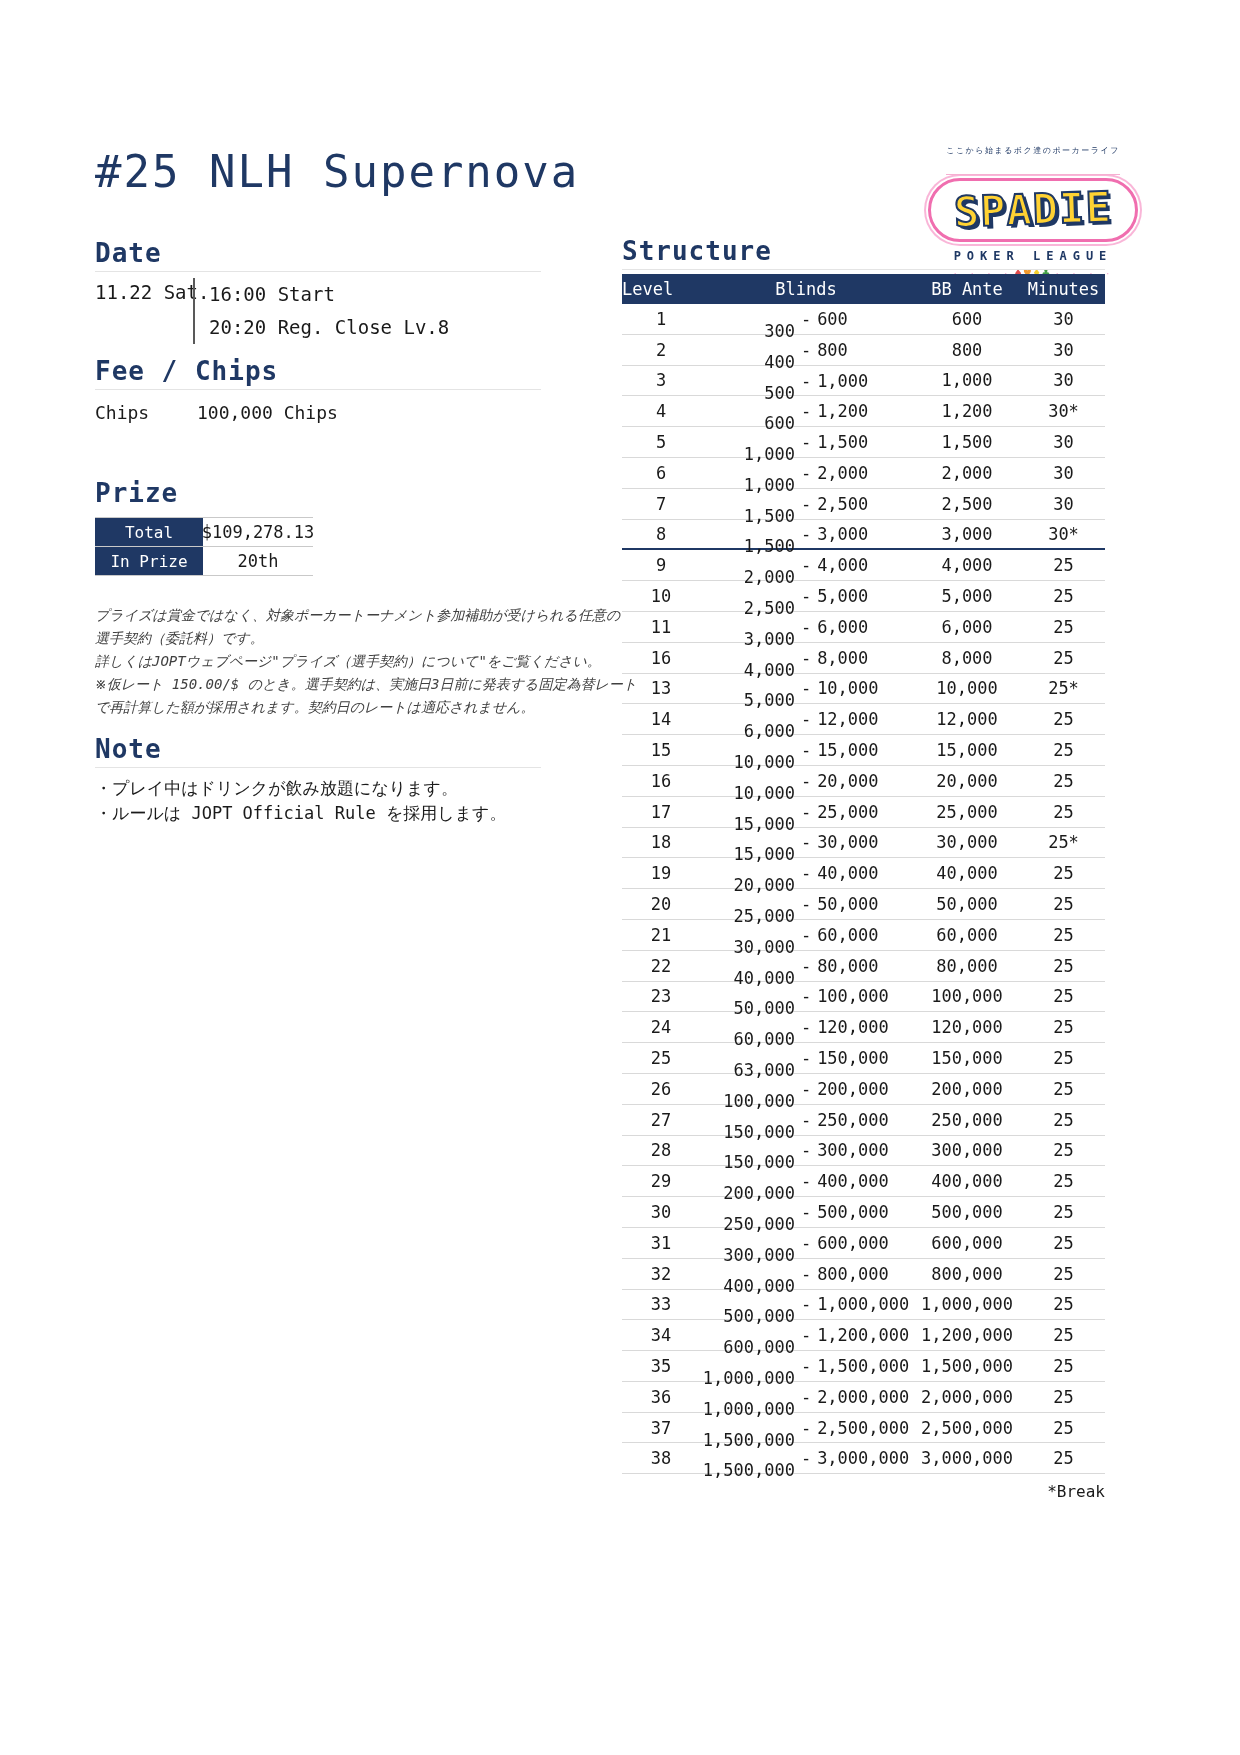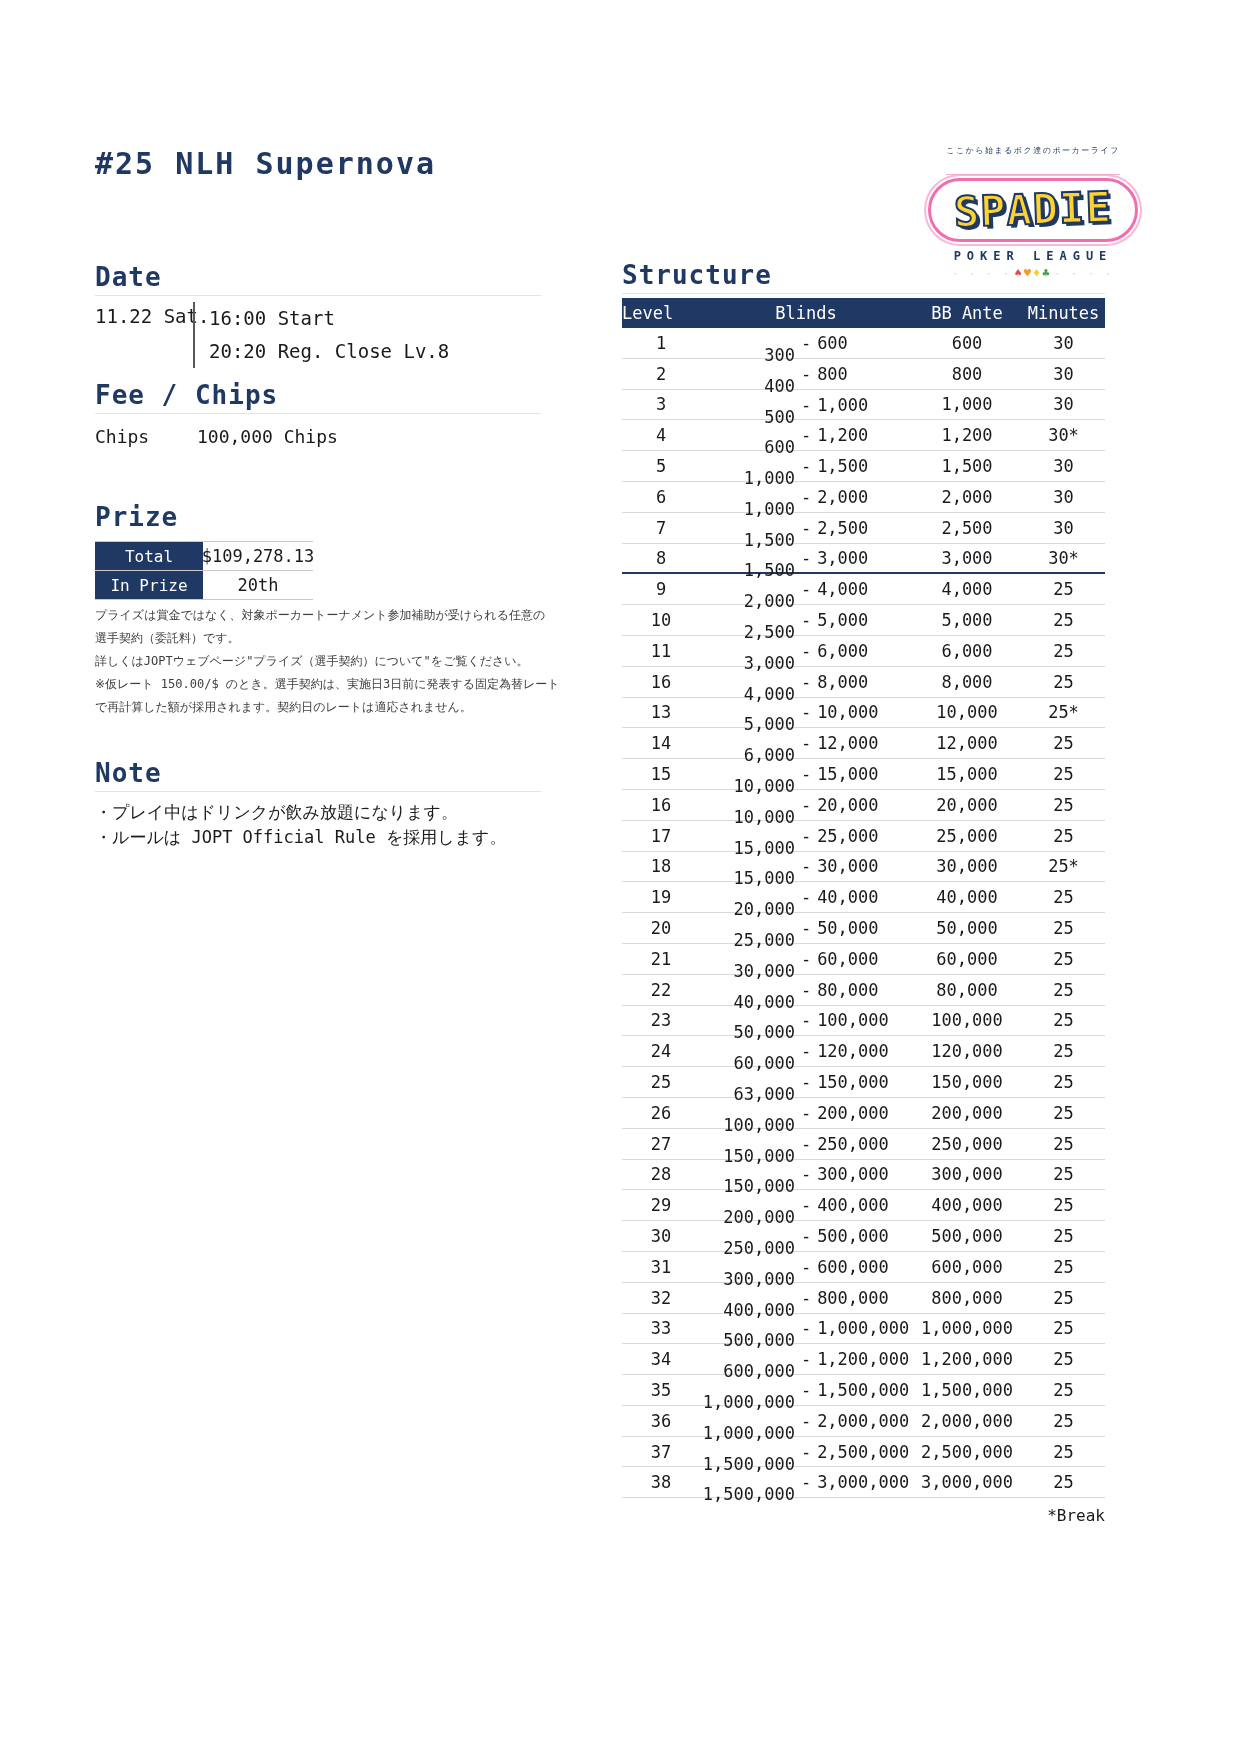--- a/index.html
+++ b/index.html
@@ -9,21 +9,21 @@
   *{margin:0;padding:0;box-sizing:border-box;}
   html,body{background:#fff;}
   body{
     width:1240px;height:1755px;position:relative;overflow:hidden;
     font-family:"DejaVu Sans Mono","DejaVu Sans",monospace;
     color:var(--ink);
   }
   .abs{position:absolute;}
   
   .page-title{
-    left:95px;top:146px;font-size:30px;font-weight:bold;color:var(--navy);
+    left:95px;top:146px;font-size:44px;font-weight:normal;color:var(--navy);
     letter-spacing:2px;white-space:nowrap;text-align:center;
   }
   
   .logo{left:928px;top:138px;width:210px;text-align:center;}
   .logo-tagline{
     font-size:8px;color:var(--navy);letter-spacing:1.5px;white-space:nowrap;
     border-bottom:1px solid #F7AFD2;display:inline-block;padding-bottom:18px;margin-bottom:3px;
   }
   .logo-oval{
     height:64px;border-radius:34px;border:3px solid var(--pink);
@@ -42,21 +42,21 @@
   }
   .logo-suits{
     margin-top:4px;font-size:11px;letter-spacing:2px;display:flex;
     align-items:center;justify-content:center;gap:3px;
   }
   .logo-suits .dots{color:#F4A9CF;font-size:9px;letter-spacing:3px;}
   .suit{font-size:12px;line-height:1;}
   
   .sec-head{
     font-size:26px;color:var(--navy);font-weight:bold;letter-spacing:1px;
-    border-bottom:1px solid #E4E4E4;padding-bottom:3px;margin-top:24px;
+    border-bottom:1px solid #E4E4E4;padding-bottom:3px;
   }
   
   .sec-date{left:95px;top:238px;width:446px;}
   .date-body{display:flex;margin-top:6px;font-size:19px;}
   .date-label{width:88px;padding-top:3px;white-space:nowrap;}
   .date-divider{border-left:2px solid #595959;margin:0 14px 0 10px;}
   .date-lines div{line-height:33px;white-space:nowrap;}
   
   .sec-fee{left:95px;top:356px;width:446px;}
   .kv{display:flex;font-size:18px;margin-top:12px;}
@@ -68,21 +68,21 @@
   .prize-row{display:flex;height:29px;border-bottom:1px solid #C9C9C9;}
   .prize-row .pk{
     width:108px;background:var(--navy);color:#fff;font-size:16px;
     display:flex;align-items:center;justify-content:center;
   }
   .prize-row .pv{
     width:110px;font-size:17px;display:flex;align-items:center;justify-content:center;
     white-space:nowrap;
   }
   
-  .disclaimer{left:95px;top:604px;width:480px;font-size:12px;line-height:23px;color:var(--muted);}
+  .disclaimer{left:95px;top:604px;width:480px;font-size:14px;line-height:23px;color:var(--muted);font-style:italic;}
   .disclaimer div{white-space:nowrap;}
   
   .sec-note{left:95px;top:734px;width:446px;}
   .note-lines{margin-top:8px;font-size:17px;}
   .note-lines div{line-height:25px;white-space:nowrap;}
   
   .sec-structure{left:622px;top:236px;width:483px;}
   .struct-table{margin-top:4px;width:483px;}
   .thead{
     display:flex;background:var(--navy);color:#fff;height:30px;

